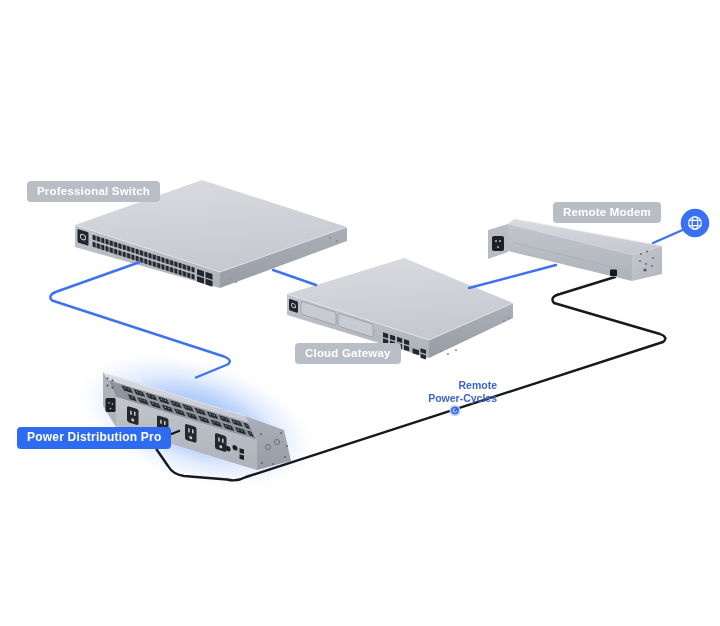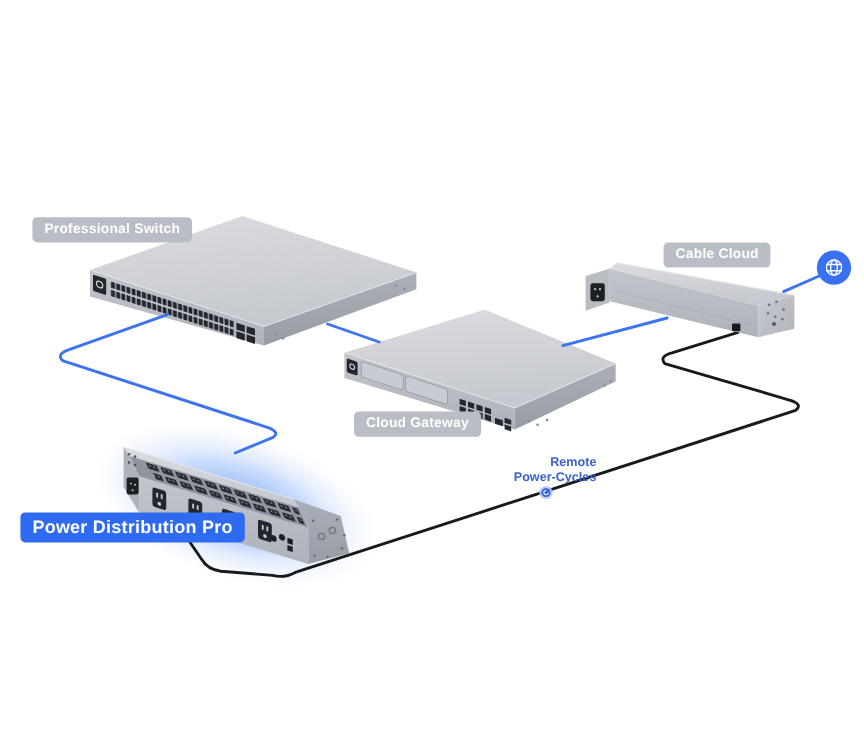--- a/index.html
+++ b/index.html
@@ -7,21 +7,21 @@
     position:relative;width:720px;height:626px;background:#fff;overflow:hidden;
     font-family:"Liberation Sans","DejaVu Sans",sans-serif;
   }
   .stage svg{position:absolute;left:0;top:0;}
   .pill{
     position:absolute;display:inline-block;border-radius:4px;
     color:#fff;font-size:11.5px;font-weight:600;line-height:1.15;
     padding:4px 10px;letter-spacing:.2px;white-space:nowrap;
   }
   .pill.grey{background:var(--label-grey,#b9bdc5);}
-  .pill.blue{background:var(--select-blue,#2e6bf0);font-weight:700;font-size:15px;}
+  .pill.blue{background:var(--select-blue,#2e6bf0);font-weight:700;font-size:12px;}
   .remote-note{
     position:absolute;text-align:right;color:var(--remote-blue,#3c64cd);
     font-size:10.5px;font-weight:600;line-height:1.2;white-space:pre-line;
   }
   .cable-blue{fill:none;stroke:var(--cable-blue,#3d73f0);stroke-width:2.4;stroke-linecap:round;stroke-linejoin:round;}
   .cable-black{fill:none;stroke:var(--cable-black,#17191d);stroke-width:2.4;stroke-linecap:round;stroke-linejoin:round;}
   .rim{fill:none;stroke:#e3e5ea;stroke-width:.9;opacity:.9;}
 </style>
 </head>
 <body>
@@ -228,21 +228,21 @@
 
   <g>
     <circle cx="455" cy="410.5" r="5.6" fill="#b3c6f6" opacity="0.9"></circle>
     <circle cx="455" cy="410.5" r="3.7" fill="#2e5fe2"></circle>
     <circle cx="455" cy="410.5" r="1.8" fill="none" stroke="#ffffff" stroke-width="0.9" stroke-dasharray="8 3"></circle>
   </g>
 </svg>
 
 <div class="pill grey" style="left:27px;top:181px">Professional Switch</div>
 
-<div class="pill grey" style="left:553px;top:202px">Cable Cloud</div>
+<div class="pill grey" style="left:553px;top:202px">Remote Modem</div>
 
 <div class="pill grey" style="left:295px;top:343px">Cloud Gateway</div>
 
 <div class="pill blue" style="left:17px;top:427px">Power Distribution Pro</div>
 
 <div class="remote-note" style="left:417px;top:379px;width:80px">Remote
 Power-Cycles</div>
 
 </div>
 

